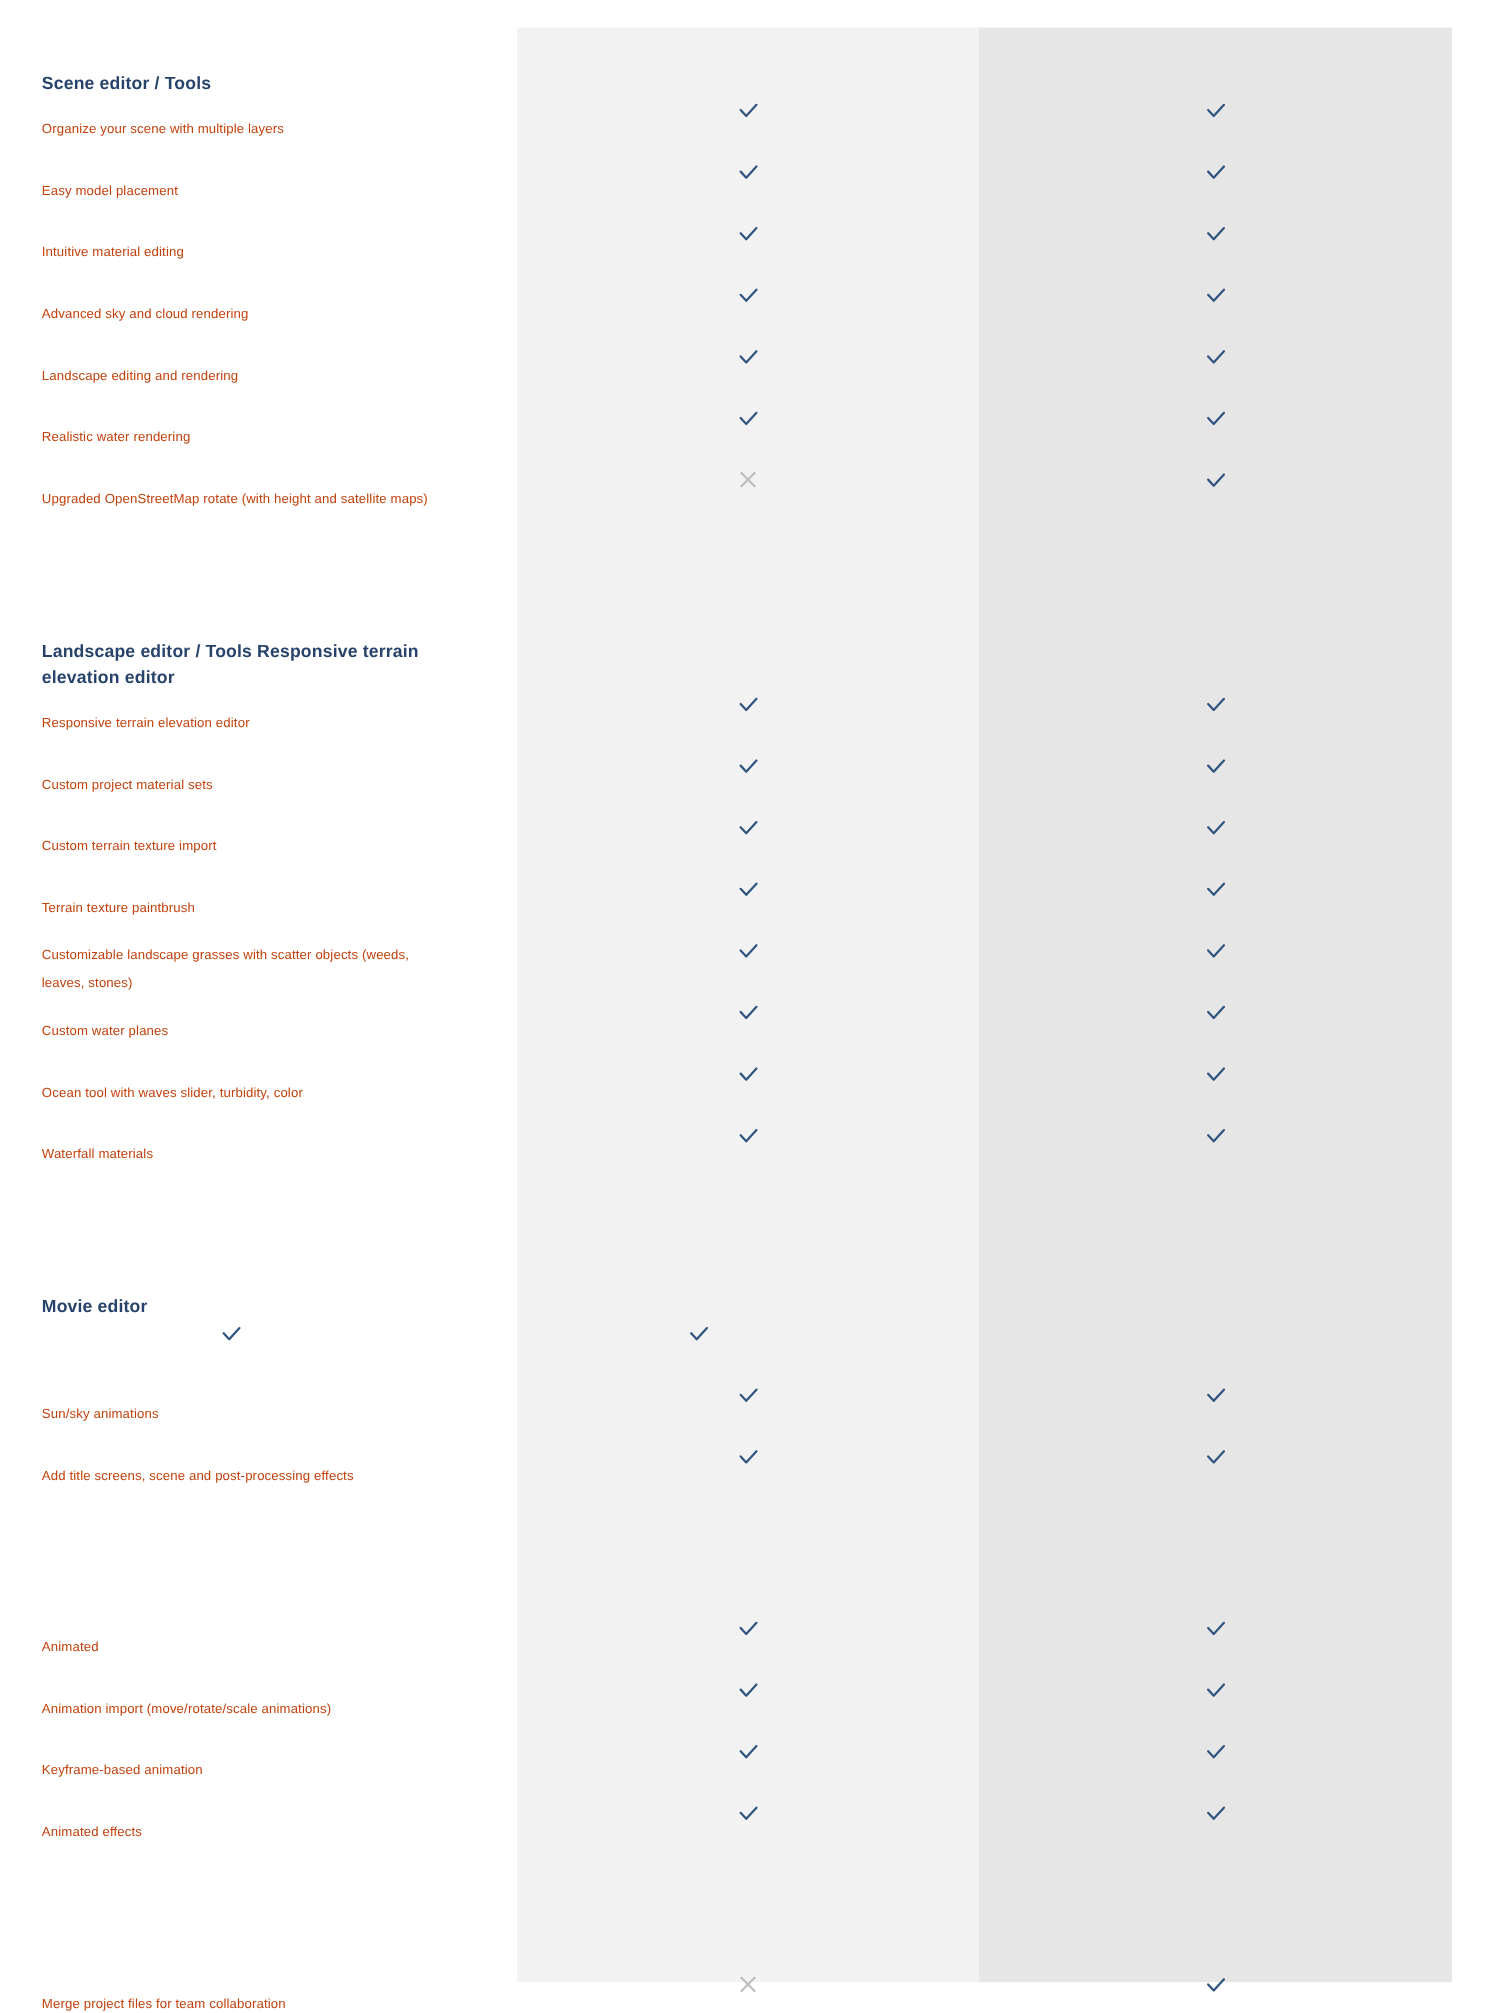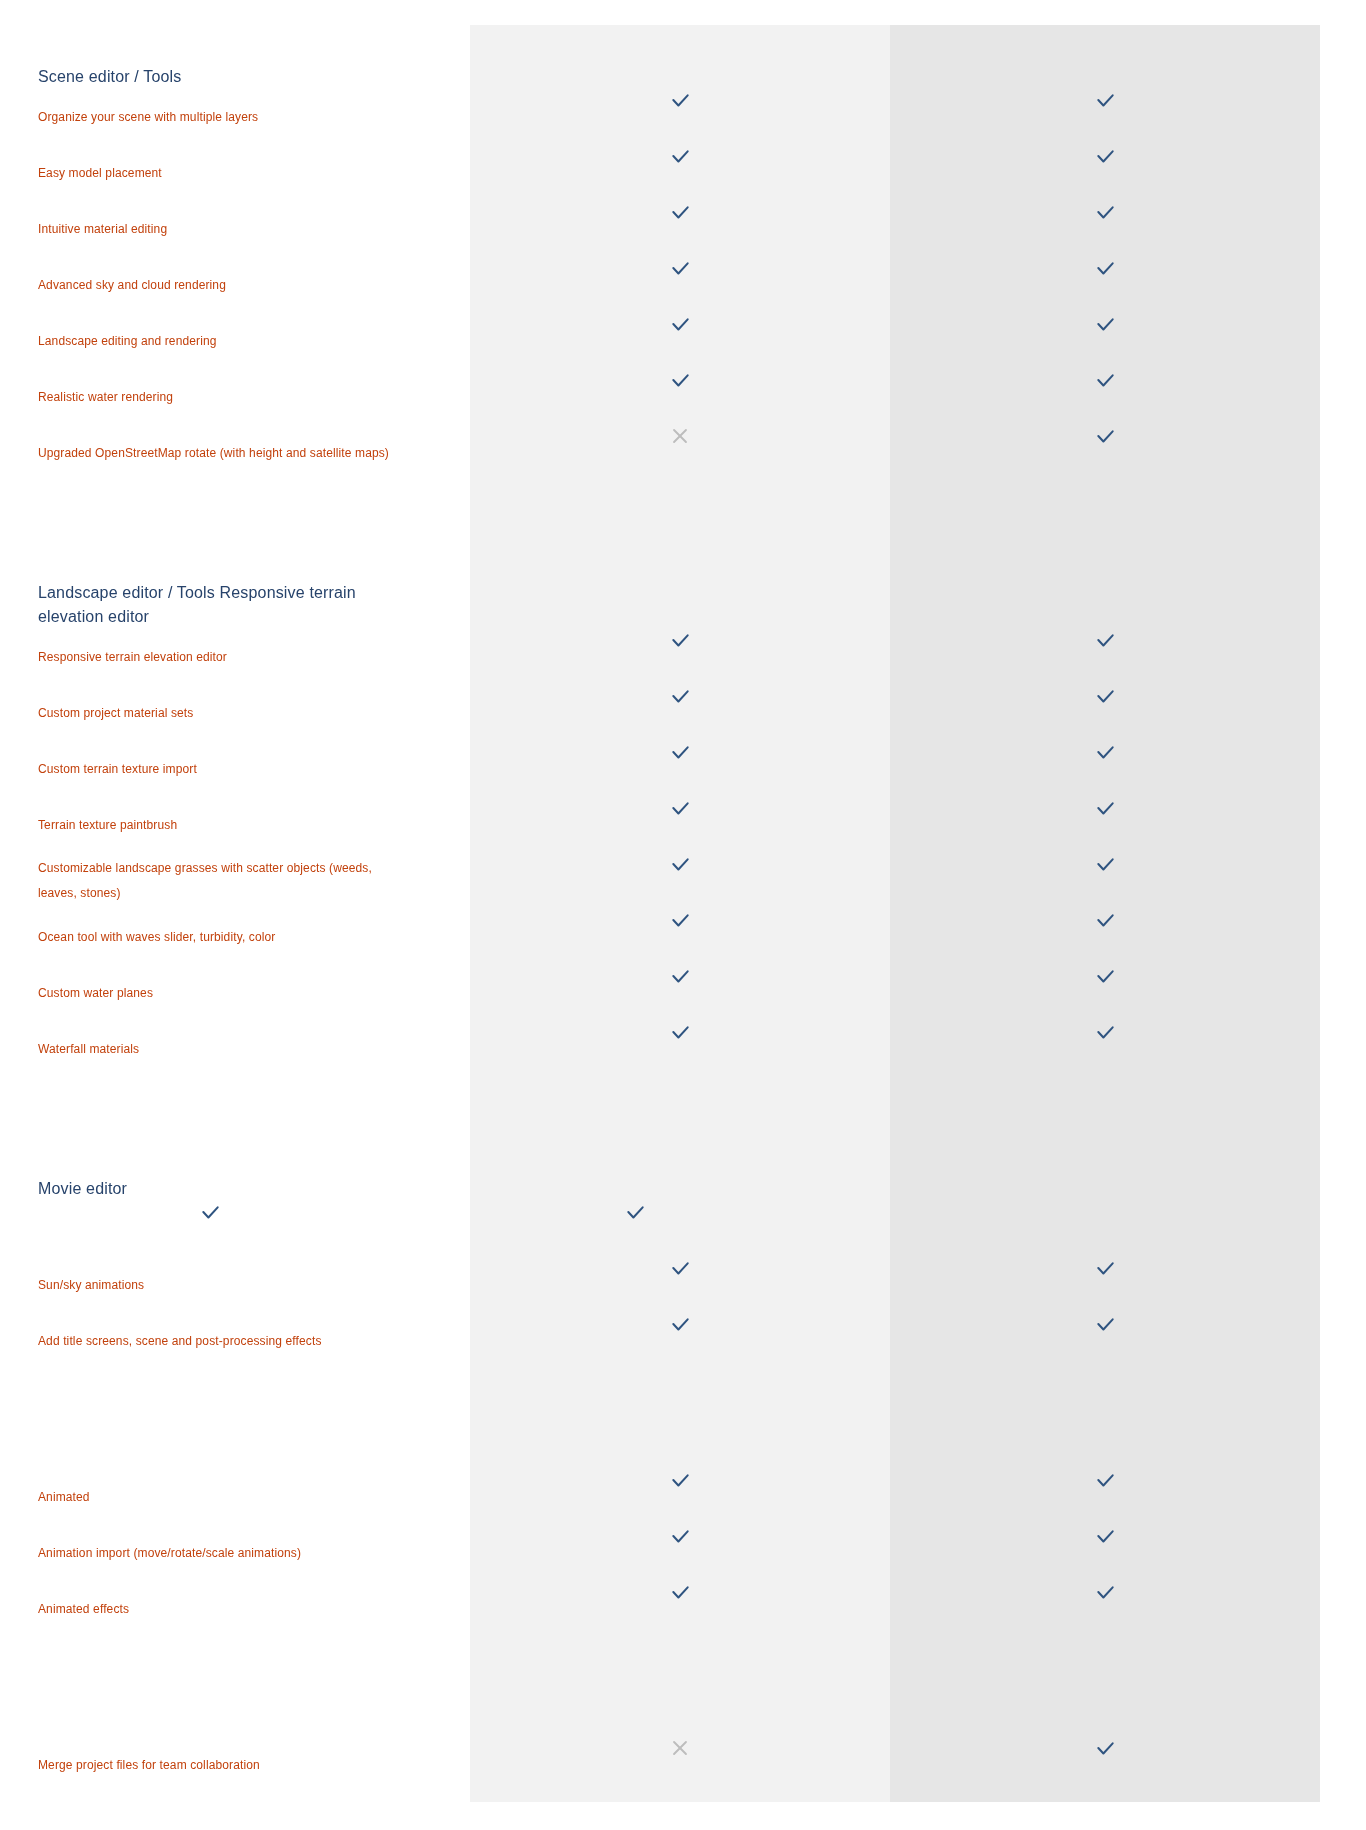--- a/index.html
+++ b/index.html
@@ -59,21 +59,21 @@
     padding-right: 60px;
     font-size: 12px;
     line-height: 25px;
     color: #c2410c;
     font-weight: 400;
     letter-spacing: 0.01em;
   }
 
   .row.section .row-label {
     color: #27436b;
-    font-weight: normal;
+    font-weight: bold;
     font-size: 16px;
     line-height: 24px;
     margin-top: 40px;
   }
 
   .row.section { min-height: 54px; }
 
   .row.spacer { min-height: 60px; }
   .row.spacer-tall { min-height: 100px; }
 
@@ -327,38 +327,38 @@
         </div>
         <div class="cell col-b">
           <span class="mark check">
             <svg viewBox="0 0 24 24" width="23" height="23">
               <path d="M4.5 11.5 L9.8 17.2 L19.5 6.6"></path>
             </svg>
           </span>
         </div>
       </div>
       <div class="row feature">
+        <div class="row-label">Custom water planes</div>
+        <div class="cell col-a">
+          <span class="mark check">
+            <svg viewBox="0 0 24 24" width="23" height="23">
+              <path d="M4.5 11.5 L9.8 17.2 L19.5 6.6"></path>
+            </svg>
+          </span>
+        </div>
+        <div class="cell col-b">
+          <span class="mark check">
+            <svg viewBox="0 0 24 24" width="23" height="23">
+              <path d="M4.5 11.5 L9.8 17.2 L19.5 6.6"></path>
+            </svg>
+          </span>
+        </div>
+      </div>
+      <div class="row feature">
         <div class="row-label">Ocean tool with waves slider, turbidity, color</div>
-        <div class="cell col-a">
-          <span class="mark check">
-            <svg viewBox="0 0 24 24" width="23" height="23">
-              <path d="M4.5 11.5 L9.8 17.2 L19.5 6.6"></path>
-            </svg>
-          </span>
-        </div>
-        <div class="cell col-b">
-          <span class="mark check">
-            <svg viewBox="0 0 24 24" width="23" height="23">
-              <path d="M4.5 11.5 L9.8 17.2 L19.5 6.6"></path>
-            </svg>
-          </span>
-        </div>
-      </div>
-      <div class="row feature">
-        <div class="row-label">Custom water planes</div>
         <div class="cell col-a">
           <span class="mark check">
             <svg viewBox="0 0 24 24" width="23" height="23">
               <path d="M4.5 11.5 L9.8 17.2 L19.5 6.6"></path>
             </svg>
           </span>
         </div>
         <div class="cell col-b">
           <span class="mark check">
             <svg viewBox="0 0 24 24" width="23" height="23">
@@ -461,20 +461,37 @@
         <div class="cell col-b">
           <span class="mark check">
             <svg viewBox="0 0 24 24" width="23" height="23">
               <path d="M4.5 11.5 L9.8 17.2 L19.5 6.6"></path>
             </svg>
           </span>
         </div>
       </div>
       <div class="row feature">
         <div class="row-label">Animation import (move/rotate/scale animations)</div>
+        <div class="cell col-a">
+          <span class="mark check">
+            <svg viewBox="0 0 24 24" width="23" height="23">
+              <path d="M4.5 11.5 L9.8 17.2 L19.5 6.6"></path>
+            </svg>
+          </span>
+        </div>
+        <div class="cell col-b">
+          <span class="mark check">
+            <svg viewBox="0 0 24 24" width="23" height="23">
+              <path d="M4.5 11.5 L9.8 17.2 L19.5 6.6"></path>
+            </svg>
+          </span>
+        </div>
+      </div>
+      <div class="row feature">
+        <div class="row-label">Keyframe-based animation</div>
         <div class="cell col-a">
           <span class="mark check">
             <svg viewBox="0 0 24 24" width="23" height="23">
               <path d="M4.5 11.5 L9.8 17.2 L19.5 6.6"></path>
             </svg>
           </span>
         </div>
         <div class="cell col-b">
           <span class="mark check">
             <svg viewBox="0 0 24 24" width="23" height="23">

